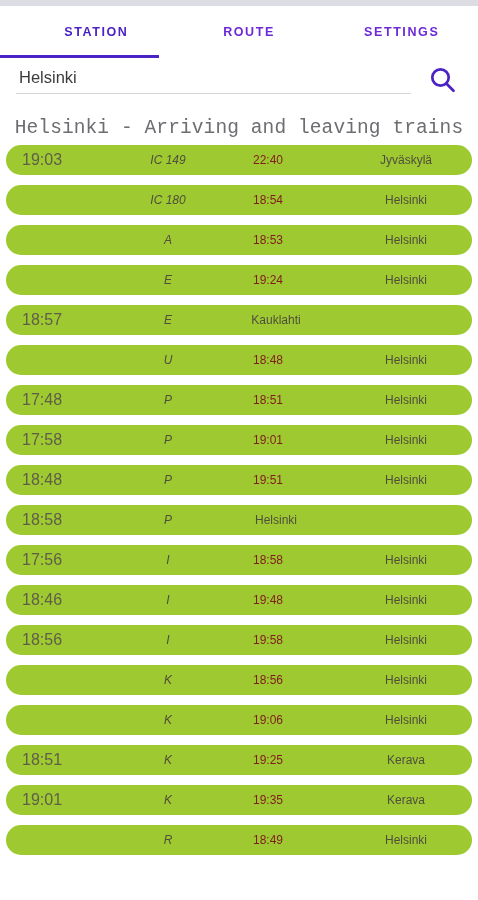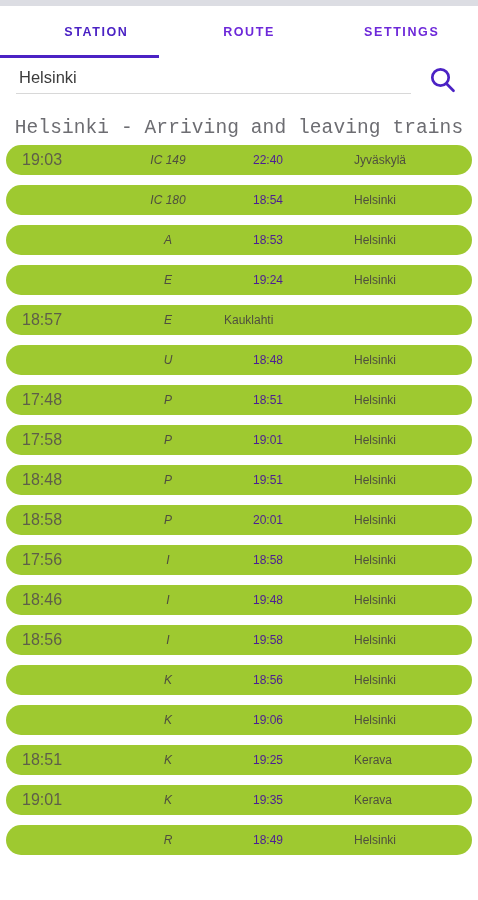--- a/index.html
+++ b/index.html
@@ -118,30 +118,30 @@
   .c-train {
     width: 112px;
     font-size: 12px;
     color: #4f4f3e;
     text-align: center;
     font-style: italic;
   }
   .c-arr {
     flex: 1 1 auto;
     font-size: 12px;
-    color: #4c1d95;
+    color: #7f1d1d;
     text-align: center;
     padding-right: 42px;
   }
   .c-dest {
     width: 118px;
     padding-right: 14px;
     font-size: 12px;
     color: #4f4f3e;
-    text-align: left;
+    text-align: center;
   }
 </style>
 </head>
 <body>
 
 <div class="app">
 
   <div class="status-bar"></div>
 
   <div class="tab-bar">
@@ -213,21 +213,20 @@
       </div>
       <div class="train-row">
         <div class="c-dep">18:48</div>
         <div class="c-train">P</div>
         <div class="c-arr">19:51</div>
         <div class="c-dest">Helsinki</div>
       </div>
       <div class="train-row">
         <div class="c-dep">18:58</div>
         <div class="c-train">P</div>
-        <div class="c-arr">20:01</div>
         <div class="c-dest">Helsinki</div>
       </div>
       <div class="train-row">
         <div class="c-dep">17:56</div>
         <div class="c-train">I</div>
         <div class="c-arr">18:58</div>
         <div class="c-dest">Helsinki</div>
       </div>
       <div class="train-row">
         <div class="c-dep">18:46</div>

